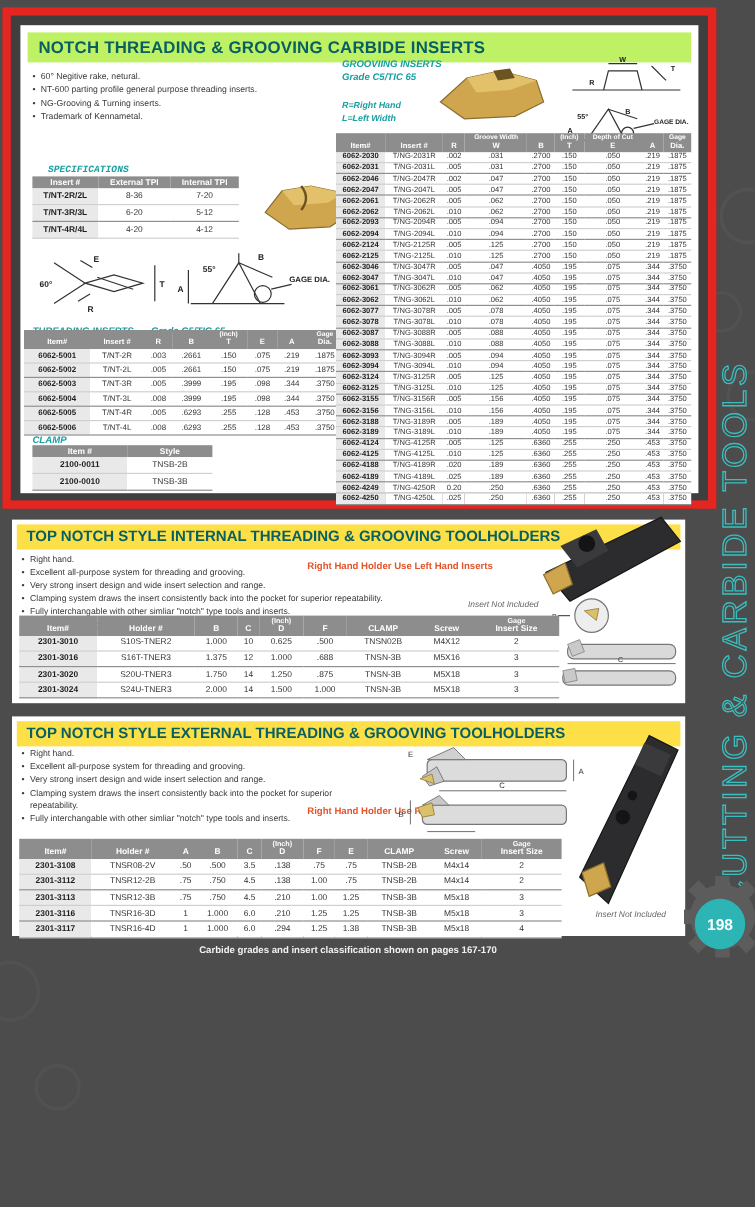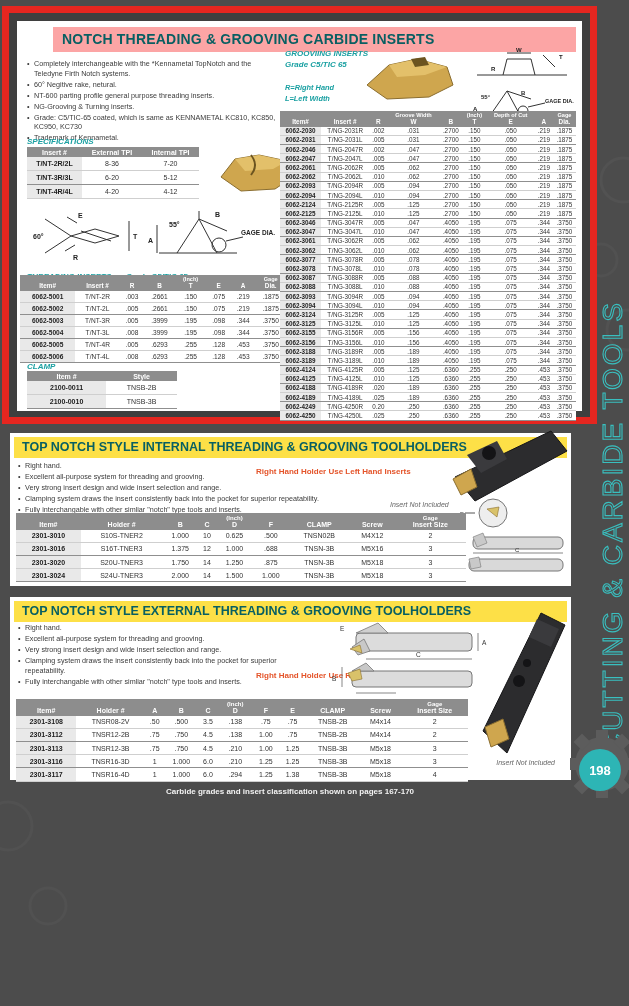--- a/index.html
+++ b/index.html
@@ -10,22 +10,22 @@
   .vtitle{position:absolute;right:0px;top:38px;height:716px;writing-mode:vertical-rl;transform:rotate(180deg);
     font-size:28px;letter-spacing:3px;color:#39bfbf;z-index:1;white-space:nowrap;}
   @supports (-webkit-text-stroke: 1px #000){
     .vtitle{color:transparent;-webkit-text-stroke:1.1px #39bfbf;}
   }
 
   
   #red-box{position:absolute;left:2px;top:6px;width:581px;height:404px;border:7px solid #e52620;background:#3f3f3f;z-index:2;}
   .panel-top{position:absolute;left:8px;top:8px;right:8px;bottom:6px;background:#ffffff;}
 
-  .bar{position:absolute;left:6px;right:6px;top:6px;height:25px;background:#fca5a5;color:#085f62;
-    font-weight:bold;font-size:14px;line-height:25px;padding-left:9px;letter-spacing:.2px;margin-left:30px;}
+  .bar{position:absolute;left:6px;right:6px;top:6px;height:25px;background:#bef264;color:#085f62;
+    font-weight:bold;font-size:14px;line-height:25px;padding-left:9px;letter-spacing:.2px;}
   .bar2{position:absolute;left:4px;right:4px;top:4px;height:21px;background:#fde047;color:#085f62;
     font-weight:bold;font-size:12.5px;line-height:21px;padding-left:8px;}
 
   ul.blist{list-style:none;margin:0;padding:0;font-size:7.2px;color:#3a3a3a;line-height:1.32;}
   ul.blist li{padding-left:7px;position:relative;margin-bottom:1.5px;}
   ul.blist li:before{content:"•";position:absolute;left:0;top:0;color:#3a3a3a;}
 
   .h-it{color:#1aa0a2;font-style:italic;font-weight:bold;font-size:8px;}
   .hand{color:#1aa0a2;font-style:italic;font-weight:bold;font-size:7.4px;line-height:1.45;}
   .rednote{color:#e4542a;font-weight:bold;font-size:8px;}
@@ -87,29 +87,27 @@
   </svg>
 
   <div class="vtitle">CUTTING &amp; CARBIDE TOOLS</div>
 
   <div id="red-box">
     <div class="panel-top">
 
       <div class="bar">NOTCH THREADING &amp; GROOVING CARBIDE INSERTS</div>
 
       <ul class="blist abs" style="left:10px;top:38px;width:252px;">
-          <li>Completely interchangeable with the *Kennametal TopNotch and the Teledyne Firth Notch systems.</li>
           <li>60° Negitive rake, netural.</li>
           <li>NT-600 parting profile general purpose threading inserts.</li>
           <li>NG-Grooving &amp; Turning inserts.</li>
-          <li>Grade: C5/TIC-65 coated, which is same as KENNAMETAL KC810, KC850, KC950, KC730</li>
           <li>Trademark of Kennametal.</li>
         </ul>
 
-      <div class="h-it abs" style="left:10px;top:116px;">SPECIFICATIONS</div>
+      <div class="h-it abs" style="left:23px;top:116px;font-family:Liberation Mono, monospace;">SPECIFICATIONS</div>
       <table class="dt spec abs" style="left:10px;top:126px;">
         <thead>
             <tr>
               <th>Insert #</th>
               <th>External TPI</th>
               <th>Internal TPI</th>
             </tr>
           </thead>
         <tbody>
             <tr>

